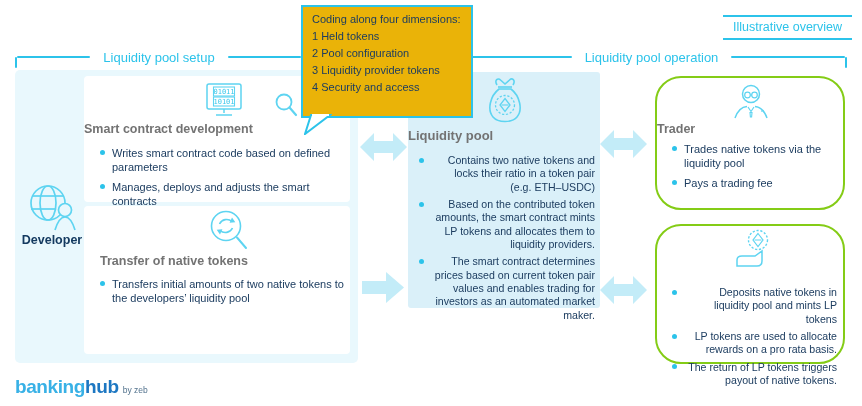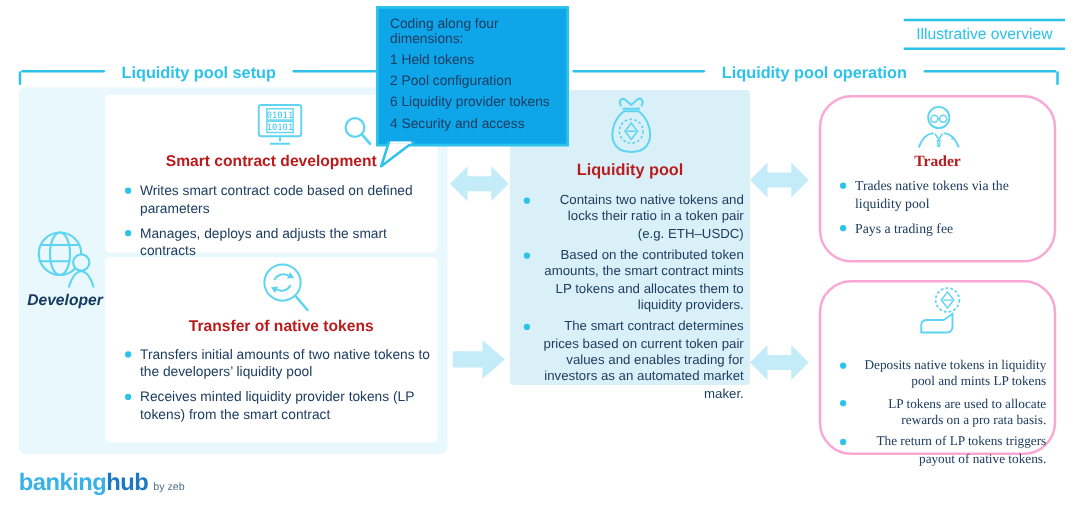--- a/index.html
+++ b/index.html
@@ -9,44 +9,44 @@
     font-family:"Liberation Sans",sans-serif;color:#1d3d60;
   }
   
   .overview{position:absolute;left:723px;top:15px;width:129px;}
   .overview .hl{height:2px;background:#2cc3ea;}
   .overview .ovtext{color:#2cc3ea;font-size:12.5px;text-align:center;padding:3px 0 4px;}
   
   .bracket{position:absolute;display:flex;align-items:center;height:18px;z-index:1;}
   .bracket .seg{height:2px;background:#2cc3ea;flex:1;border-radius:2px;}
   .bracket .tick{width:2px;height:11px;background:#2cc3ea;flex:none;transform:translateY(5px);border-radius:2px;}
-  .bracket .blabel{color:#2cc3ea;font-size:13px;font-weight:bold;padding:0 13px;white-space:nowrap;}
-  
-  .callout{position:absolute;left:301px;top:5px;width:154px;background:#0ea5e9;border:2px solid #2cc3ea;
-    padding:6px 9px 6px;z-index:6;}
+  .bracket .blabel{color:#2cc3ea;font-size:13px;font-weight:normal;padding:0 13px;white-space:nowrap;}
+  
+  .callout{position:absolute;left:301px;top:5px;width:172px;background:#eab308;border:2px solid #2cc3ea;
+    padding:6px 9px 19px;z-index:6;}
   .callout .ct{font-size:11px;color:#1d3d60;margin-bottom:3px;}
   .callout .ci{font-size:11px;color:#1d3d60;line-height:1.56;}
   .callout svg.tail{position:absolute;left:1px;bottom:-19px;}
   
   .panel1{position:absolute;left:15px;top:70px;width:343px;height:293px;background:#e9f8fd;border-radius:5px;}
   .panel2{position:absolute;left:408px;top:72px;width:192px;height:236px;background:#daf0f9;border-radius:3px;}
   .wcard{position:absolute;background:#fff;border-radius:4px;}
-  .ocard{position:absolute;background:#fff;border:2px solid #f9a8d4;border-radius:26px;font-family:Liberation Serif, serif;}
-  .ctitle{position:absolute;left:0;right:0;text-align:center;font-size:12.5px;font-weight:bold;color:#b91c1c;}
+  .ocard{position:absolute;background:#fff;border:2px solid #84cc16;border-radius:26px;}
+  .ctitle{position:absolute;left:0;right:0;font-size:12.5px;font-weight:bold;color:#737373;}
   
   .bullets{position:absolute;list-style:none;margin:0;padding:0;}
   .bullets li{display:flex;gap:7px;margin-bottom:5px;}
   .bullets .dot{width:5px;height:5px;border-radius:50%;background:#2cc3ea;flex:none;margin-top:4px;}
   .bullets .btxt{font-size:11px;line-height:1.3;color:#1d3d60;}
   .bullets.small .btxt{font-size:10.6px;line-height:1.26;text-align:right;}
   .bullets.small li{margin-bottom:4px;}
   .bullets.small .dot{margin-top:3.5px;}
   
   .devlabel{position:absolute;left:18px;top:233px;width:68px;text-align:center;
-    font-size:12.5px;font-weight:bold;color:#143a60;font-style:italic;}
+    font-size:12.5px;font-weight:bold;color:#143a60;}
   .icon{position:absolute;}
   .logo{position:absolute;left:15px;top:376px;font-weight:bold;font-size:19px;letter-spacing:-0.4px;}
   .logo .lg1{color:#38b1e6;}
   .logo .lg2{color:#1d77c2;}
   .logo .byline{font-size:8.5px;font-weight:normal;color:#51718c;letter-spacing:0;margin-left:4px;}
 </style>
 </head>
 <body>
 
 <div class="stage">
@@ -67,21 +67,21 @@
     <div class="seg"></div>
     <span class="blabel">Liquidity pool operation</span>
     <div class="seg"></div>
     <div class="tick"></div>
   </div>
 
   <div class="callout">
     <div class="ct">Coding along four dimensions:</div>
     <div class="ci">1 Held tokens</div>
     <div class="ci">2 Pool configuration</div>
-    <div class="ci">6 Liquidity provider tokens</div>
+    <div class="ci">3 Liquidity provider tokens</div>
     <div class="ci">4 Security and access</div>
     <svg class="tail" width="28" height="21">
       <polygon points="1,20 7,1 26,1" fill="#ffffff" stroke="#2cc3ea" stroke-width="2"></polygon>
       <rect x="8" y="0" width="17" height="2" fill="#ffffff"></rect>
     </svg>
   </div>
 
   <div class="panel1"></div>
 
   <svg class="icon" style="left:22px;top:178px;" width="62" height="56" viewBox="0 0 62 56" fill="none" stroke="#5ed4f1" stroke-width="1.7">
@@ -128,24 +128,20 @@
       <path d="M13.5,16 A8,8 0 0 1 26,13.5"></path>
       <polygon points="26,9.5 29.3,14.3 23.6,14.8" fill="#5ed4f1" stroke="none"></polygon>
       <path d="M26.5,20 A8,8 0 0 1 14,22.5"></path>
       <polygon points="14,26.5 10.7,21.7 16.4,21.2" fill="#5ed4f1" stroke="none"></polygon>
     </svg>
     <div class="ctitle" style="top:48px;padding-left:16px;">Transfer of native tokens</div>
     <ul class="bullets" style="left:16px;top:71px;right:6px;">
       <li>
           <span class="dot"></span>
           <span class="btxt">Transfers initial amounts of two native tokens to the developers’ liquidity pool</span>
-        </li>
-      <li>
-          <span class="dot"></span>
-          <span class="btxt">Receives minted liquidity provider tokens (LP tokens) from the smart contract</span>
         </li>
     </ul>
   </div>
 
   <div class="panel2">
     <svg class="icon" style="left:74px;top:4px;" width="46" height="50" viewBox="0 0 46 50" fill="none" stroke="#5ed4f1" stroke-width="1.6">
       <path d="M15,9 C12,4 16,1.5 18.5,4 L23,8 L27.5,4 C30,1.5 34,4 31,9"></path>
       <path d="M16,11 H30"></path>
       <path d="M17,13 C8,20 5,34 11,41 C16,47 30,47 35,41 C41,34 38,20 29,13 Z"></path>
       <circle cx="23" cy="29" r="9.5" stroke-dasharray="2.2 1.7" stroke-width="1.3"></circle>

